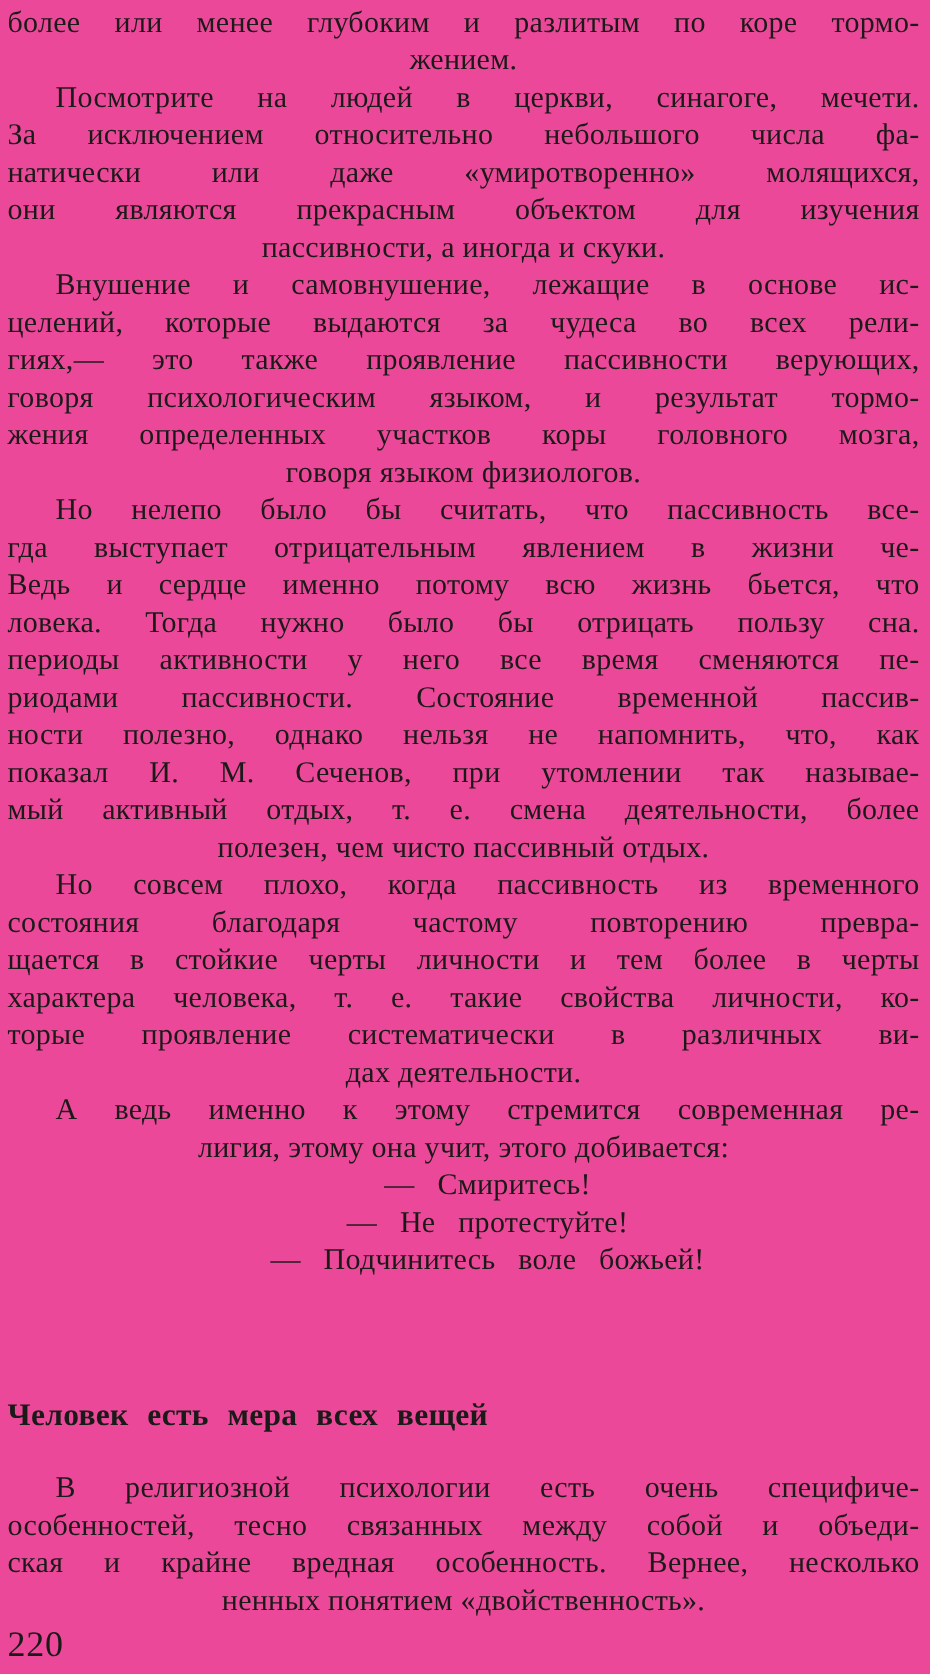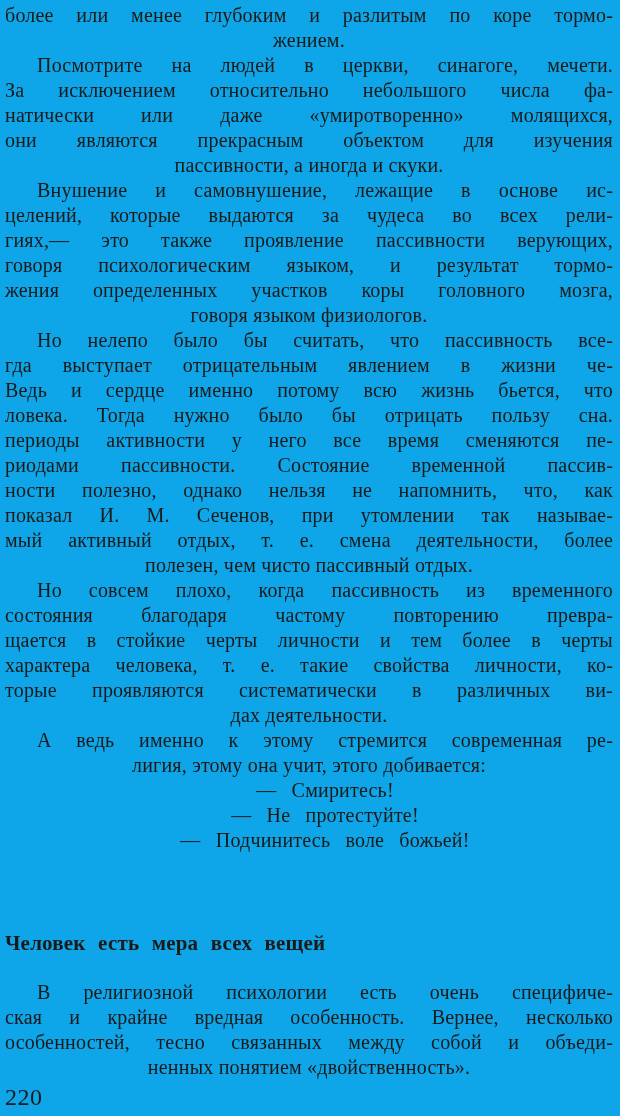--- a/index.html
+++ b/index.html
@@ -9,21 +9,21 @@
   body {
     width: 620px;
     height: 1116px;
     overflow: hidden;
   }
   .page {
     position: relative;
     width: 620px;
     height: 1116px;
     box-sizing: border-box;
-    background: #0ea5e9;
+    background: #ec4899;
     color: #1a1a18;
     font-family: "Liberation Serif", "DejaVu Serif", serif;
     padding: 3px 7px 0 5px;
     overflow: hidden;
   }
   .text-block {
     width: 100%;
   }
   .line {
     font-size: 20px;
@@ -89,33 +89,33 @@
       <div class="line justify">периоды активности у него все время сменяются пе-</div>
       <div class="line justify">риодами пассивности. Состояние временной пассив-</div>
       <div class="line justify">ности полезно, однако нельзя не напомнить, что, как</div>
       <div class="line justify">показал И. М. Сеченов, при утомлении так называе-</div>
       <div class="line justify">мый активный отдых, т. е. смена деятельности, более</div>
       <div class="line">полезен, чем чисто пассивный отдых.</div>
       <div class="line indent justify">Но совсем плохо, когда пассивность из временного</div>
       <div class="line justify">состояния благодаря частому повторению превра-</div>
       <div class="line justify">щается в стойкие черты личности и тем более в черты</div>
       <div class="line justify">характера человека, т. е. такие свойства личности, ко-</div>
-      <div class="line justify">торые проявляются систематически в различных ви-</div>
+      <div class="line justify">торые проявление систематически в различных ви-</div>
       <div class="line">дах деятельности.</div>
       <div class="line indent justify">А ведь именно к этому стремится современная ре-</div>
       <div class="line">лигия, этому она учит, этого добивается:</div>
       <div class="line indent dash">— Смиритесь!</div>
       <div class="line indent dash">— Не протестуйте!</div>
       <div class="line indent dash">— Подчинитесь воле божьей!</div>
     </div>
 
   <h2 class="section-heading">Человек есть мера всех вещей</h2>
 
   <div class="text-block section-block" id="section-lines">
       <div class="line indent justify">В религиозной психологии есть очень специфиче-</div>
+      <div class="line justify">особенностей, тесно связанных между собой и объеди-</div>
       <div class="line justify">ская и крайне вредная особенность. Вернее, несколько</div>
-      <div class="line justify">особенностей, тесно связанных между собой и объеди-</div>
       <div class="line">ненных понятием «двойственность».</div>
     </div>
 
   <div class="page-number">220</div>
 
 </div>
 
 </body></html>

